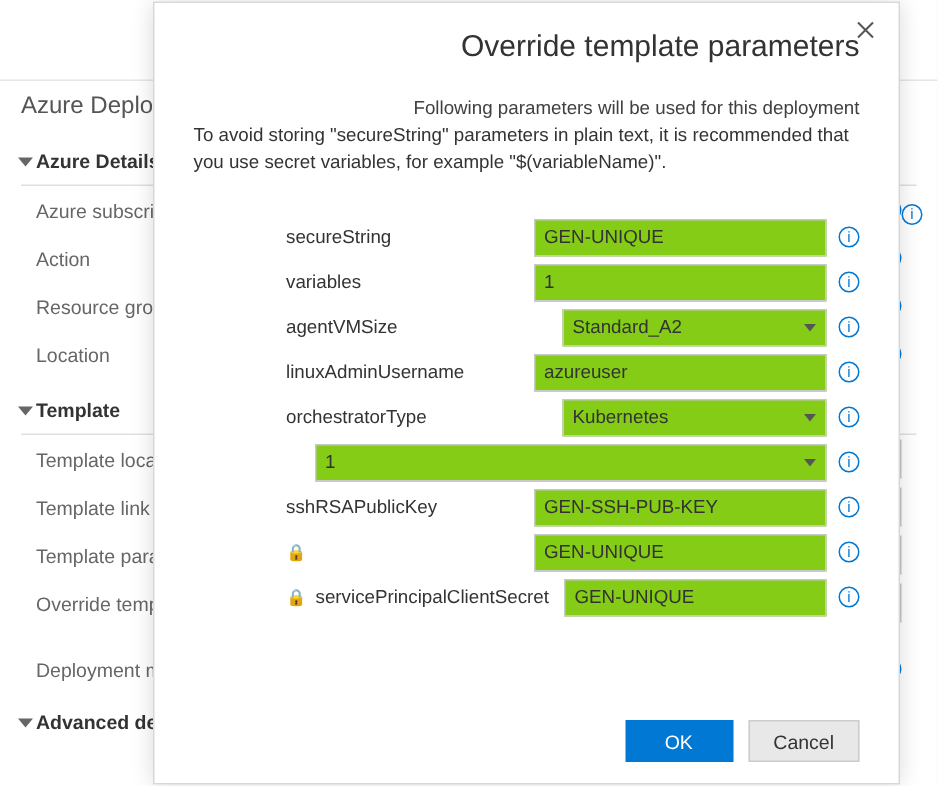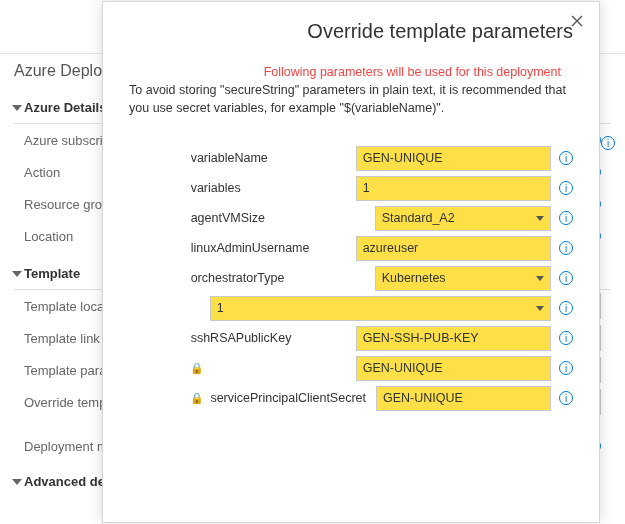--- a/index.html
+++ b/index.html
@@ -87,39 +87,39 @@
   }
   .modal .close {
     position: absolute; top: 10px; right: 12px;
     width: 20px; height: 20px; cursor: pointer;
     font-size: 15px; color: #555; text-align: center; line-height: 20px;
   }
   .modal h1 {
     font-size: 20px; font-weight: 300; color: #333;
     margin: 6px 0 22px;
   }
-  .modal .intro1 { font-size: 12.5px; color: #ef4444; margin: 0 12px 2px; }
+  .modal .intro1 { font-size: 12.5px; color: #404040; margin: 0 0 2px; }
   .modal .intro2 { font-size: 12.5px; color: #333; margin: 0 0 26px; line-height: 1.45; }
   .param-row {
     display: flex; align-items: center; height: 30px; gap: 10px;
   }
   .param-row .plabel {
     flex: 0 0 155px; font-size: 12.5px; color: #333;
     display: flex; align-items: center; gap: 6px;
   }
   .param-row .lock {
     color: #888; font-size: 11px;
   }
   .param-row .pinput-wrap {
     flex: 1; display: flex; align-items: center; gap: 8px;
   }
   .param-row input[type="text"], .param-row .psel {
     flex: 1; height: 25px; border: 1px solid #c8c8c8;
     padding: 0 6px; font-size: 12.5px; color: #333;
-    background: #fde047; font-family: inherit;
+    background: #84cc16; font-family: inherit;
   }
   .param-row .psel {
     display: flex; align-items: center; justify-content: space-between; margin-left: 19px;
   }
   .param-row .psel .chev {
     width: 0; height: 0; border-left: 4px solid transparent; border-right: 4px solid transparent;
     border-top: 5px solid #555;
   }
   .param-row .info-i {
     flex: none; width: 14px; height: 14px; border: 1px solid #0078d4; border-radius: 50%;
@@ -240,21 +240,21 @@
         <path d="M1 1 L11 11 M11 1 L1 11" stroke="#555" stroke-width="1.4"></path>
       </svg>
   </div>
   <h1>Override template parameters</h1>
   <p class="intro1">Following parameters will be used for this deployment</p>
   <p class="intro2">To avoid storing "secureString" parameters in plain text, it is recommended that you use secret variables, for example "$(variableName)".</p>
 
   <div id="params-container">
       <div class="param-row">
         <span class="plabel">
-          <span>variableName</span>
+          <span>secureString</span>
         </span>
         <span class="pinput-wrap">
           <input type="text" value="GEN-UNIQUE" style="">
           <span class="info-i">i</span>
         </span>
       </div>
       <div class="param-row">
         <span class="plabel">
           <span>variables</span>
         </span>
@@ -328,13 +328,17 @@
           <span class="lock">🔒</span>
           <span>servicePrincipalClientSecret</span>
         </span>
         <span class="pinput-wrap">
           <input type="text" value="GEN-UNIQUE" style="">
           <span class="info-i">i</span>
         </span>
       </div>
     </div>
 
+  <div class="btn-row">
+    <button class="btn primary">OK</button>
+    <button class="btn secondary">Cancel</button>
+  </div>
 </div>
 
 </body></html>

